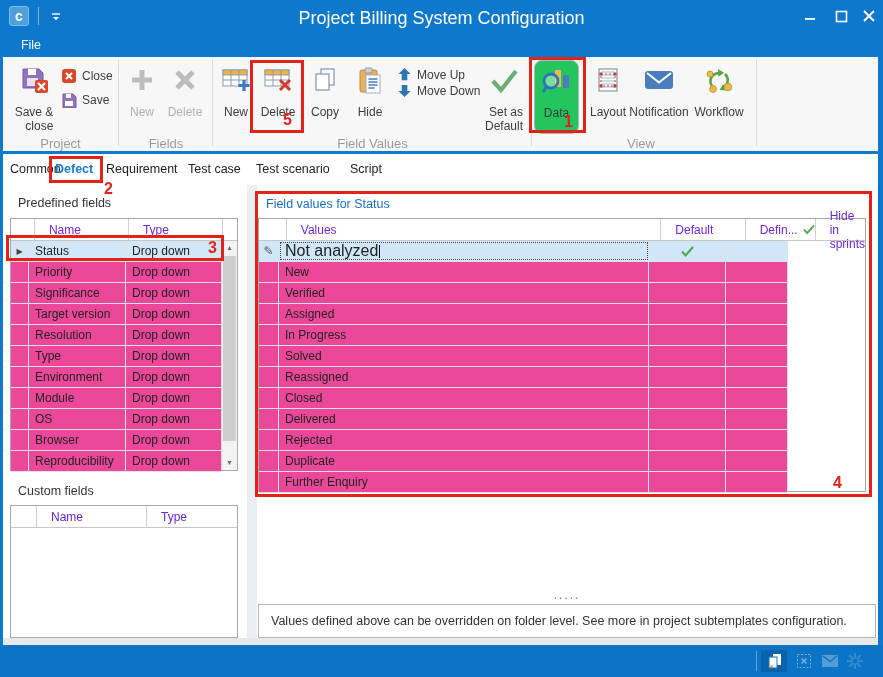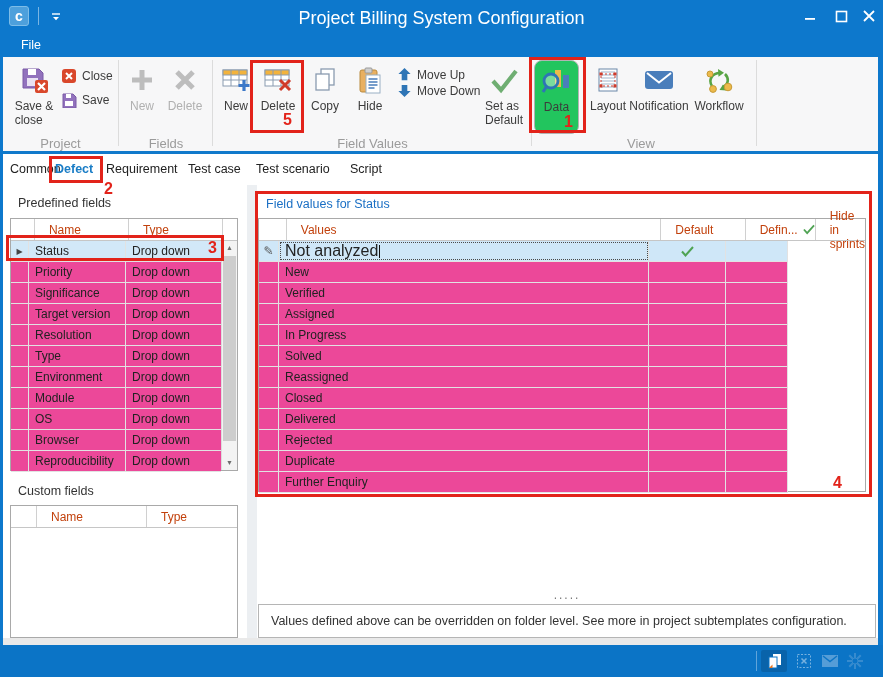--- a/index.html
+++ b/index.html
@@ -22,42 +22,42 @@
   .mtab { position:absolute; top:0; height:24px; display:flex; align-items:center; justify-content:center;
           color:#fff; font-size:12.5px; }
   .mtab.active { background:#ffffff; color:#1a7dc6;margin-top:46px; }
 
   
   .ribbon { position:absolute; left:0; top:57px; width:883px; height:94px; background:#f7f7f8; }
   .ribbonline { position:absolute; left:0; top:151px; width:883px; height:3px; background:#1079cb; }
   .rsep { position:absolute; top:3px; width:1px; height:86px; background:#dcdcdc; }
   .rbtn { position:absolute; top:3px; height:74px; display:flex; flex-direction:column; align-items:center; cursor:default; }
   .rbtn .ric { height:34px; display:flex; align-items:center; justify-content:center; margin-top:3px; }
-  .rbtn .rlb { margin-top:2px; text-align:left; line-height:1.2; color:#3c3c3c; font-size:12px; }
+  .rbtn .rlb { margin-top:8px; text-align:right; line-height:1.2; color:#3c3c3c; font-size:12px; }
   .rbtn.disabled .rlb { color:#b0b0b0; }
   .rbtn.pressed { background:#22c55e; border:1px solid #b3b3b3; border-radius:8px; }
   .rsm { position:absolute; height:21px; display:flex; align-items:center; gap:5px; color:#3c3c3c; font-size:12px; }
   .rgl { position:absolute; top:79px; font-size:13px; color:#9b9b9b; text-align:center; }
 
   
   .tabstrip { position:absolute; left:0; top:154px; width:883px; height:31px; background:#fff; }
   .dtab { position:absolute; top:8px; font-size:12.5px; color:#222; }
   .dtab.active { color:#1a7dc6; font-weight:bold; }
 
   
   .main { position:absolute; left:0; top:185px; width:883px; height:460px; background:#fff; }
   .splitcol { position:absolute; left:247px; top:0; width:10px; height:453px; background:#eceff2; }
   .bottomstrip { position:absolute; left:0; top:453px; width:883px; height:7px; background:#e9e9e9; }
   .panlabel { position:absolute; font-size:12.5px; color:#333; }
   .bluelabel { position:absolute; font-size:12.5px; color:#1a6fc4; }
 
   
   .gtable { position:absolute; background:#fff; border:1px solid #a9a9a9; }
   .ghead { position:absolute; left:0; top:0; right:0; height:22px; display:flex; border-bottom:1px solid #c6c6c6; background:#fff; }
-  .hc { border-right:1px solid #d0d0d0; display:flex; align-items:center; padding-left:6px; color:#c2410c; gap:5px;margin-left:8px; }
+  .hc { border-right:1px solid #d0d0d0; display:flex; align-items:center; padding-left:6px; color:#6d28d9; gap:5px;margin-left:8px; }
   .hc:last-child { border-right:none; }
   .gbody { position:absolute; left:0; top:22px; bottom:0; }
   .grow { display:flex; height:21px; border-bottom:1px solid #e2e2e2; background:#ec4899; }
   .grow.sel { background:#d2e8f8; }
   .gc { border-right:1px solid #e2e2e2; display:flex; align-items:center; padding-left:6px; overflow:hidden; white-space:nowrap; color:#222; }
   .gc:last-child { border-right:none; }
   .gc.rh { justify-content:center; padding-left:0; color:#444; font-size:8px; }
   .gc.center { justify-content:center; padding-left:0; }
   .gc.editing { outline:1px dotted #4a4a4a; outline-offset:-2px; font-size:16px; }
   .caret { display:inline-block; width:1px; height:13px; background:#111; margin-left:1px; }

